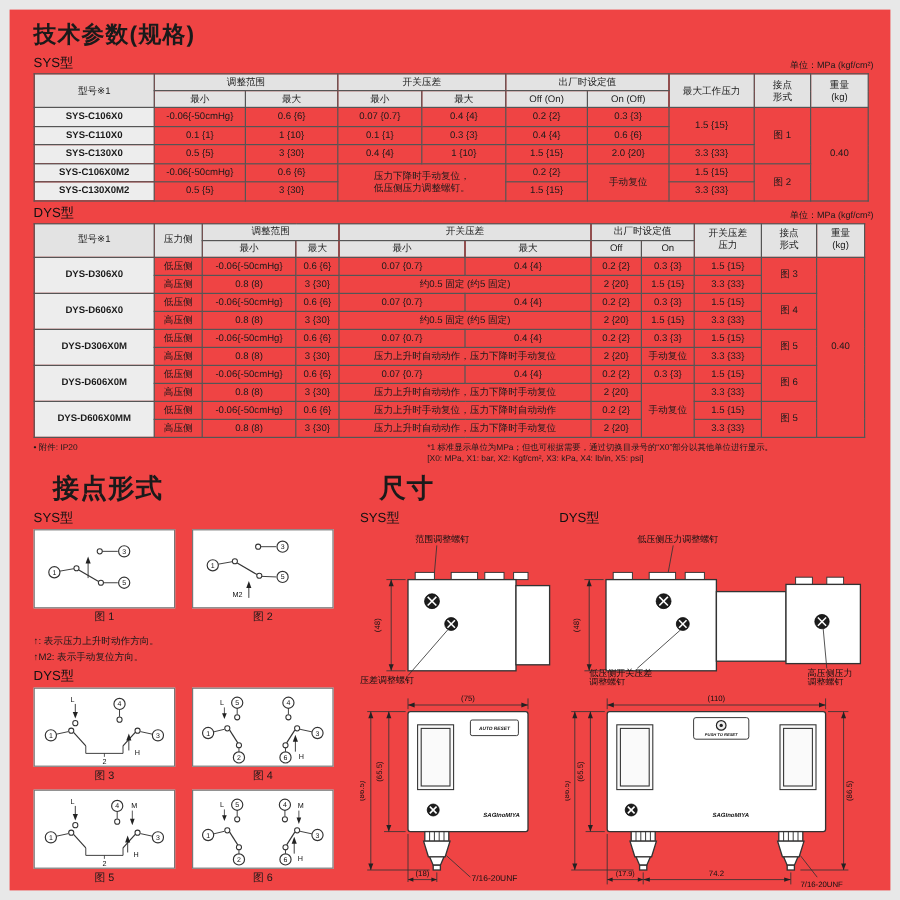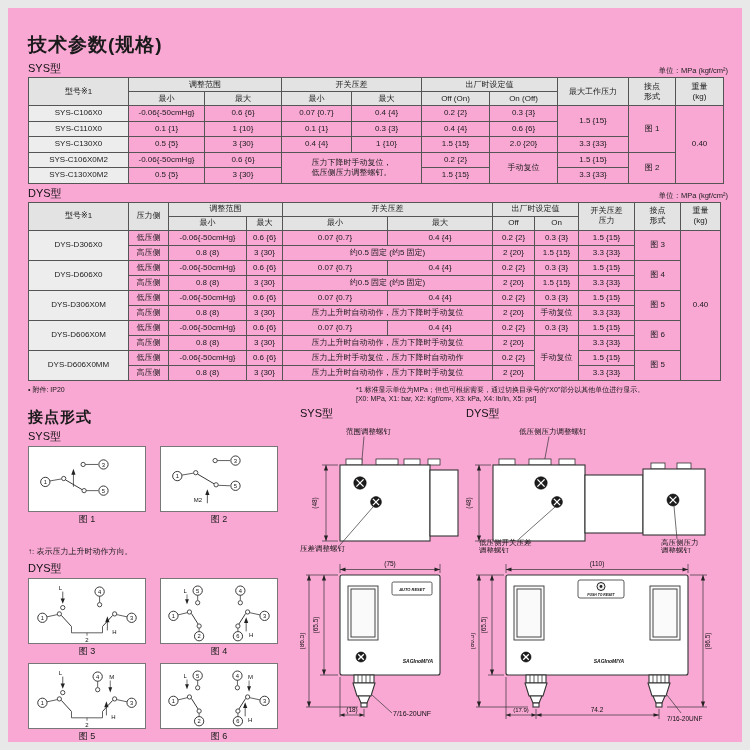--- a/index.html
+++ b/index.html
@@ -1,44 +1,44 @@
 <!DOCTYPE html>
 <html><head>
 <meta charset="utf-8">
 <style>
 *{box-sizing:border-box;margin:0;padding:0}
 html,body{width:750px;height:750px}
 body{background:#e8e8e8;font-family:"Liberation Sans","DejaVu Sans",sans-serif;position:relative;color:#1a1a1a}
-.page{position:absolute;inset:8px;background:#f9a8d4;padding:24px 14px 4px 20px;overflow:hidden}
+.page{position:absolute;inset:8px;background:#ef4444;padding:8px 14px 4px 20px;overflow:hidden}
 h1.title{font-size:19px;font-weight:bold;letter-spacing:1px;margin-bottom:3px}
 .sec-row{display:flex;justify-content:space-between;align-items:flex-end;margin-top:2px}
 .type-label{font-size:11px;color:#111}
 .unit-note{font-size:7.5px}
 table.spec{border-collapse:collapse;table-layout:fixed;margin-top:1px}
 .spec th,.spec td{border:1px solid #555;font-size:8px;text-align:center;padding:0 1px;line-height:1.2;overflow:hidden}
 .spec th{background:#e3e3e3;font-weight:normal}
-.spec td.model{background:#ededed;font-weight:normal}
+.spec td.model{background:#ededed;font-weight:bold}
 .spec thead tr{height:14px}
 .sys tbody tr{height:15.5px}
 .dys tbody tr{height:15px}
 .footnotes{display:flex;justify-content:space-between;margin-top:4px;font-size:7px;line-height:1.35}
 .fn-right{width:372px}
 .bottom{display:flex;margin-top:3px;gap:8px}
 .contact-col{width:264px}
 .dims-col{flex:1}
-h2.sec-title{font-size:15px;font-weight:bold;letter-spacing:1px;margin:2px 0 2px}
+h2.sec-title{font-size:22px;font-weight:bold;letter-spacing:1px;margin:2px 16px 2px}
 .fig-row{display:flex;gap:14px;margin-top:2px}
 figure.fig{margin:0}
 .fig svg{display:block;background:#fff;border:1px solid #777}
 .fig figcaption{text-align:center;font-size:9px;margin-top:1px}
-.notes{margin:20px 0 2px;font-size:8px;line-height:1.55}
+.notes{margin:8px 0 2px;font-size:8px;line-height:1.55}
 .fig-grid{display:flex;flex-wrap:wrap;gap:5px 14px;margin-top:2px;width:260px}
 .dims-head{display:flex;margin-bottom:2px}
 .dims-head .type-label:first-child{width:166px}
-.side-row{display:flex;gap:0;align-items:flex-end}
+.side-row{display:flex;gap:12px;align-items:flex-end}
 .front-row{display:flex;gap:8px;margin-top:2px}
 svg text{font-family:"Liberation Sans","DejaVu Sans",sans-serif;fill:#111}
 .ln{stroke:#333;stroke-width:1;fill:none}
 .t8{stroke-width:.8}.t7{stroke-width:.7}
 .term{fill:#fff;stroke:#333;stroke-width:1}
 .sc{fill:#fff;stroke:#333;stroke-width:.9}
 .tnum{font-size:6px;text-anchor:middle}
 .slbl{font-size:6.2px}
 .ah{fill:#222;stroke:none}
 .dimt{font-size:6.5px;text-anchor:middle}
@@ -372,20 +372,21 @@
                 <polygon class="ah" points="44.8,49.5 47,43.5 49.2,49.5"></polygon>
               <text class="slbl" x="33" y="57">M2</text>
             </g>
           </svg>
           <figcaption>图 2</figcaption>
         </figure>
       </div>
 
       <div class="notes">
         <div>↑: 表示压力上升时动作方向。</div>
+        <div>↑M2: 表示手动复位方向。</div>
       </div>
 
       <div class="type-label">DYS型</div>
       <div class="fig-grid">
         <figure class="fig">
           <svg width="118" height="66" viewBox="0 0 118 66">
             <g>
               <text class="slbl" x="31.5" y="11" text-anchor="middle">L</text>
               <line class="ln t8" x1="34" y1="13" x2="34" y2="21"></line>
                 <polygon class="ah" points="31.8,20 36.2,20 34,25.5"></polygon>
@@ -526,20 +527,21 @@
               <line class="ln t7" x1="90" y1="17" x2="90" y2="24"></line>
                 <polygon class="ah" points="88,23 92,23 90,28.5"></polygon>
             </g>
           </svg>
           <figcaption>图 6</figcaption>
         </figure>
       </div>
     </div>
 
     <div class="dims-col">
+      <h2 class="sec-title">尺寸</h2>
       <div class="dims-head">
         <span class="type-label">SYS型</span>
         <span class="type-label">DYS型</span>
       </div>
 
       <div class="side-row">
 
         <svg width="163" height="130" viewBox="0 0 163 130">
           <text class="cjk" x="46" y="11">范围调整螺钉</text>
           <line class="ln t7" x1="64" y1="13.5" x2="60.5" y2="54"></line>

